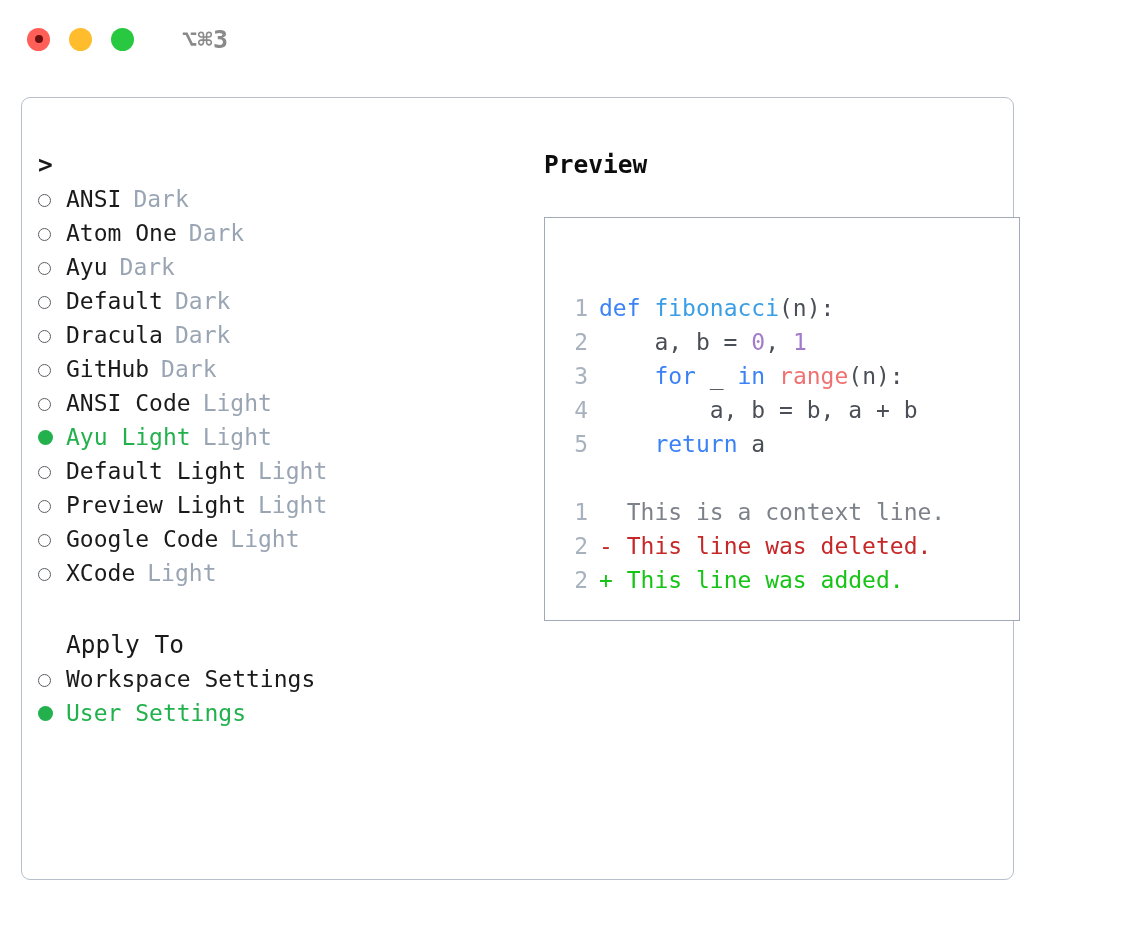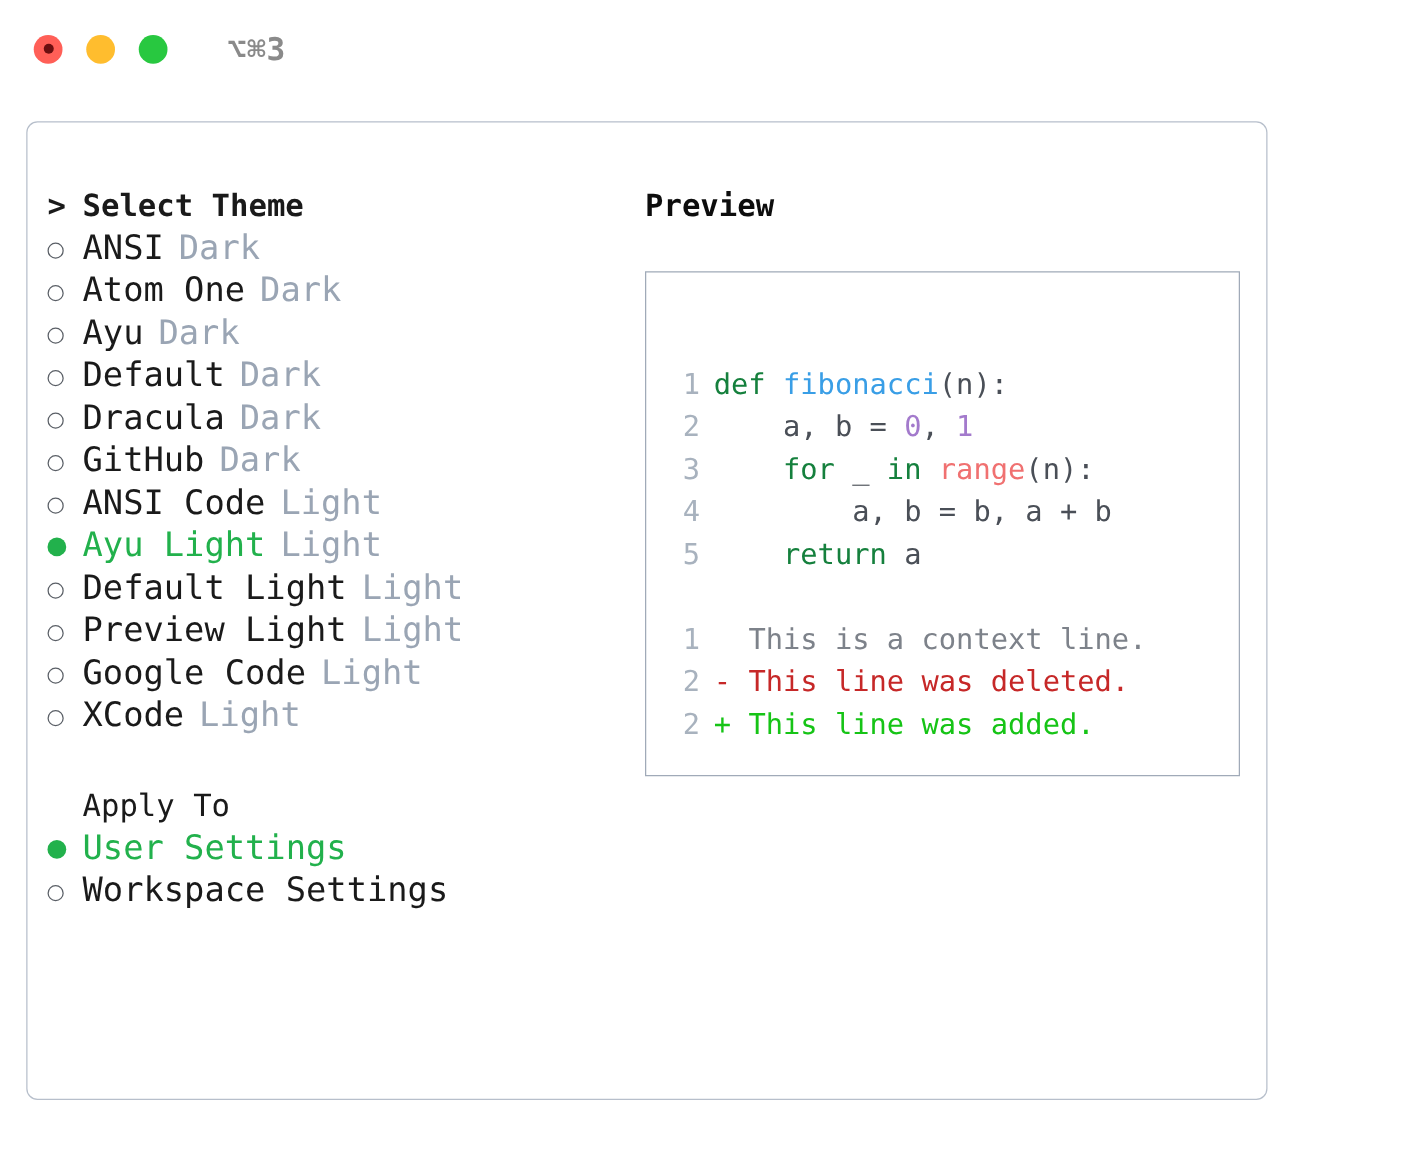--- a/index.html
+++ b/index.html
@@ -94,21 +94,21 @@
     position: absolute;
     left: 16px;
     top: 50px;
     width: 440px;
   }
 
   .row {
     display: flex;
     align-items: baseline;
     height: 34px;
-    font-size: 27px;
+    font-size: 23px;
     white-space: pre;
     line-height: 34px;
   }
 
   .gutter {
     display: inline-block;
     width: 28px;
     flex: 0 0 28px;
     text-align: left;
     font-size: 24.5px;
@@ -177,21 +177,21 @@
     font-size: 24.5px;
     line-height: 34px;
     width: 420px;
     white-space: pre-wrap;
     word-break: normal;
   }
 
   
   .right-col {
     position: absolute;
-    left: 475px;
+    left: 503px;
     top: 50px;
     width: 490px;
     padding-left: 19px;
   }
 
   .preview-title {
     font-size: 24.5px;
     line-height: 34px;
     font-weight: 700;
     color: #0d0d0d;
@@ -223,21 +223,21 @@
   }
   .lineno {
     display: inline-block;
     width: 30px;
     flex: 0 0 30px;
     text-align: right;
     color: #a8b2be;
     margin-right: 11px;
   }
 
-  .tok-kw   { color: #15803d; }
+  .tok-kw   { color: #3b82f6; }
   .tok-fn   { color: #399ee6; margin-top: 33px; }
   .tok-num  { color: #a37acc; }
   .tok-call { color: #f07171; }
   .tok-plain{ color: #4a4f57; }
 
   .gap-line { height: 34px; }
 
   .diff-ctx { color: #7d828a; }
   .diff-del { color: #c62828; }
   .diff-add { color: #16c416; }
@@ -256,21 +256,20 @@
     <div class="shortcut">⌥⌘3</div>
   </div>
 
   <div class="panel">
     <div class="panel-inner">
 
       <div class="left-col">
 
         <div class="section-head">
           <span class="gutter gutter-prompt">&gt;</span>
-          <span class="label label-bold">Select Theme</span>
         </div>
 
         <div id="theme-list">
             <div class="row"><span class="gutter marker-dot"><span class="dot-outline"></span></span><span class="label">ANSI</span><span class="tag">Dark</span></div>
             <div class="row"><span class="gutter marker-dot"><span class="dot-outline"></span></span><span class="label">Atom One</span><span class="tag">Dark</span></div>
             <div class="row"><span class="gutter marker-dot"><span class="dot-outline"></span></span><span class="label">Ayu</span><span class="tag">Dark</span></div>
             <div class="row"><span class="gutter marker-dot"><span class="dot-outline"></span></span><span class="label">Default</span><span class="tag">Dark</span></div>
             <div class="row"><span class="gutter marker-dot"><span class="dot-outline"></span></span><span class="label">Dracula</span><span class="tag">Dark</span></div>
             <div class="row"><span class="gutter marker-dot"><span class="dot-outline"></span></span><span class="label">GitHub</span><span class="tag">Dark</span></div>
             <div class="row"><span class="gutter marker-dot"><span class="dot-outline"></span></span><span class="label">ANSI Code</span><span class="tag">Light</span></div>
@@ -282,22 +281,22 @@
           </div>
 
         <div class="spacer-lg"></div>
 
         <div class="section-head">
           <span class="gutter"> </span>
           <span class="label">Apply To</span>
         </div>
 
         <div id="apply-list">
+            <div class="row"><span class="gutter marker-dot"><span class="dot-outline"></span></span><span class="label">Workspace Settings</span></div>
             <div class="row"><span class="gutter marker-dot"><span class="dot-filled"></span></span><span class="label label-selected">User Settings</span></div>
-            <div class="row"><span class="gutter marker-dot"><span class="dot-outline"></span></span><span class="label">Workspace Settings</span></div>
           </div>
 
         <div class="spacer-md"></div>
 
       </div>
 
       <div class="right-col">
         <div class="preview-title">Preview</div>
 
         <div class="preview-box">

